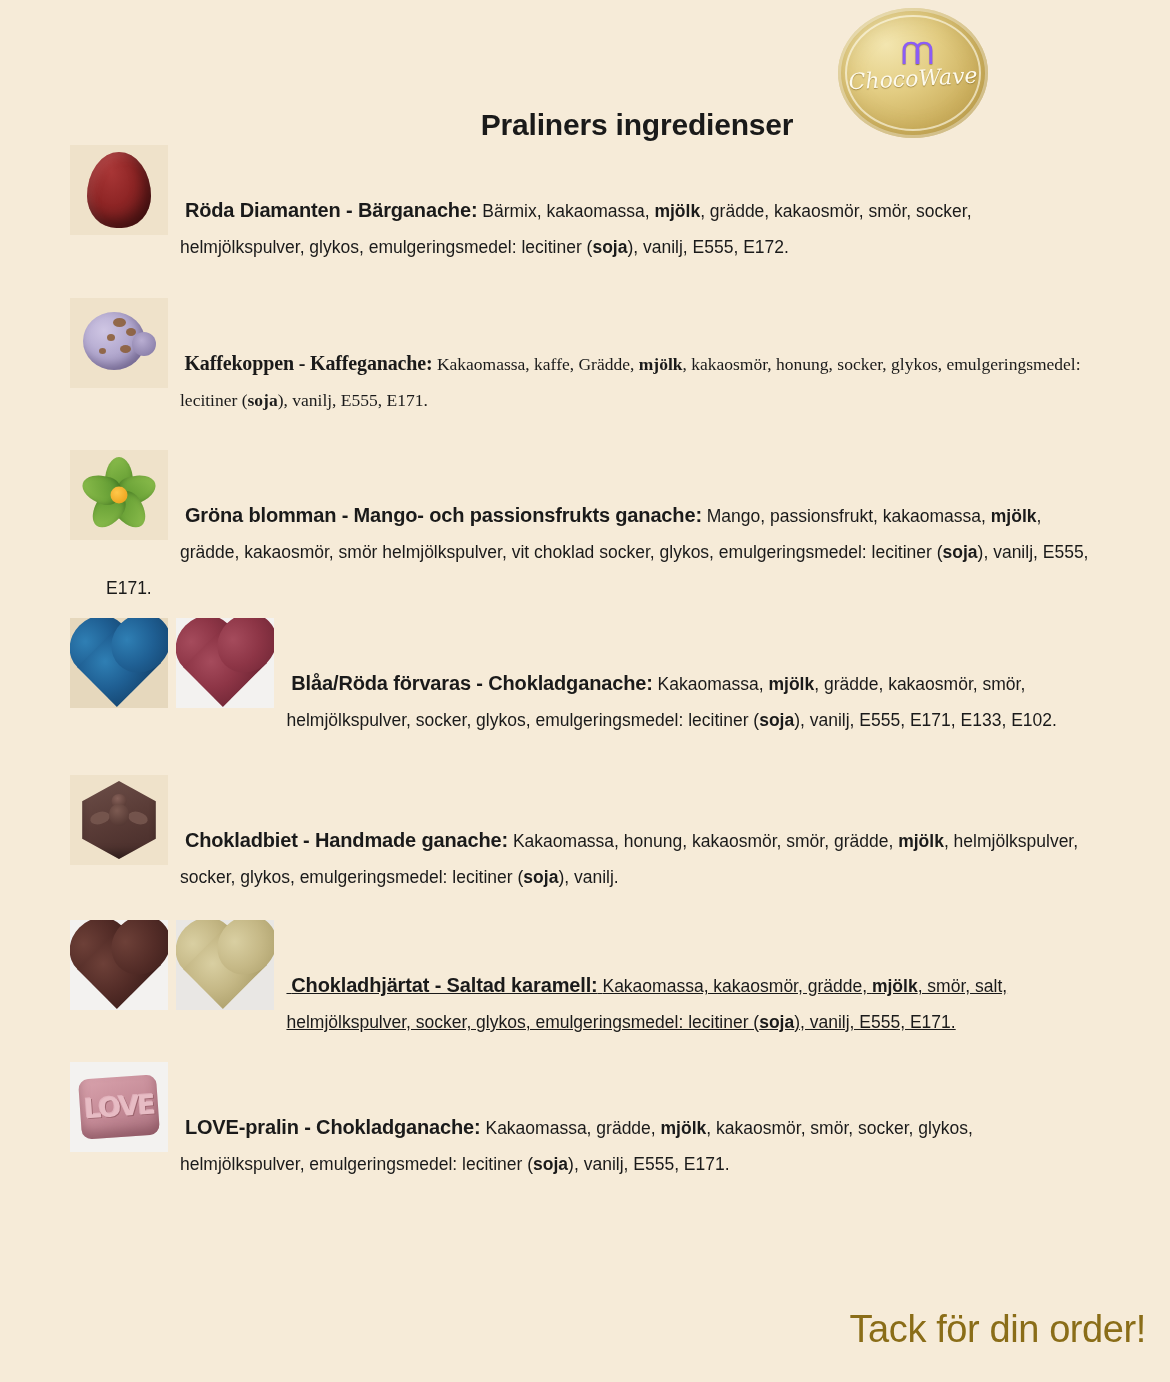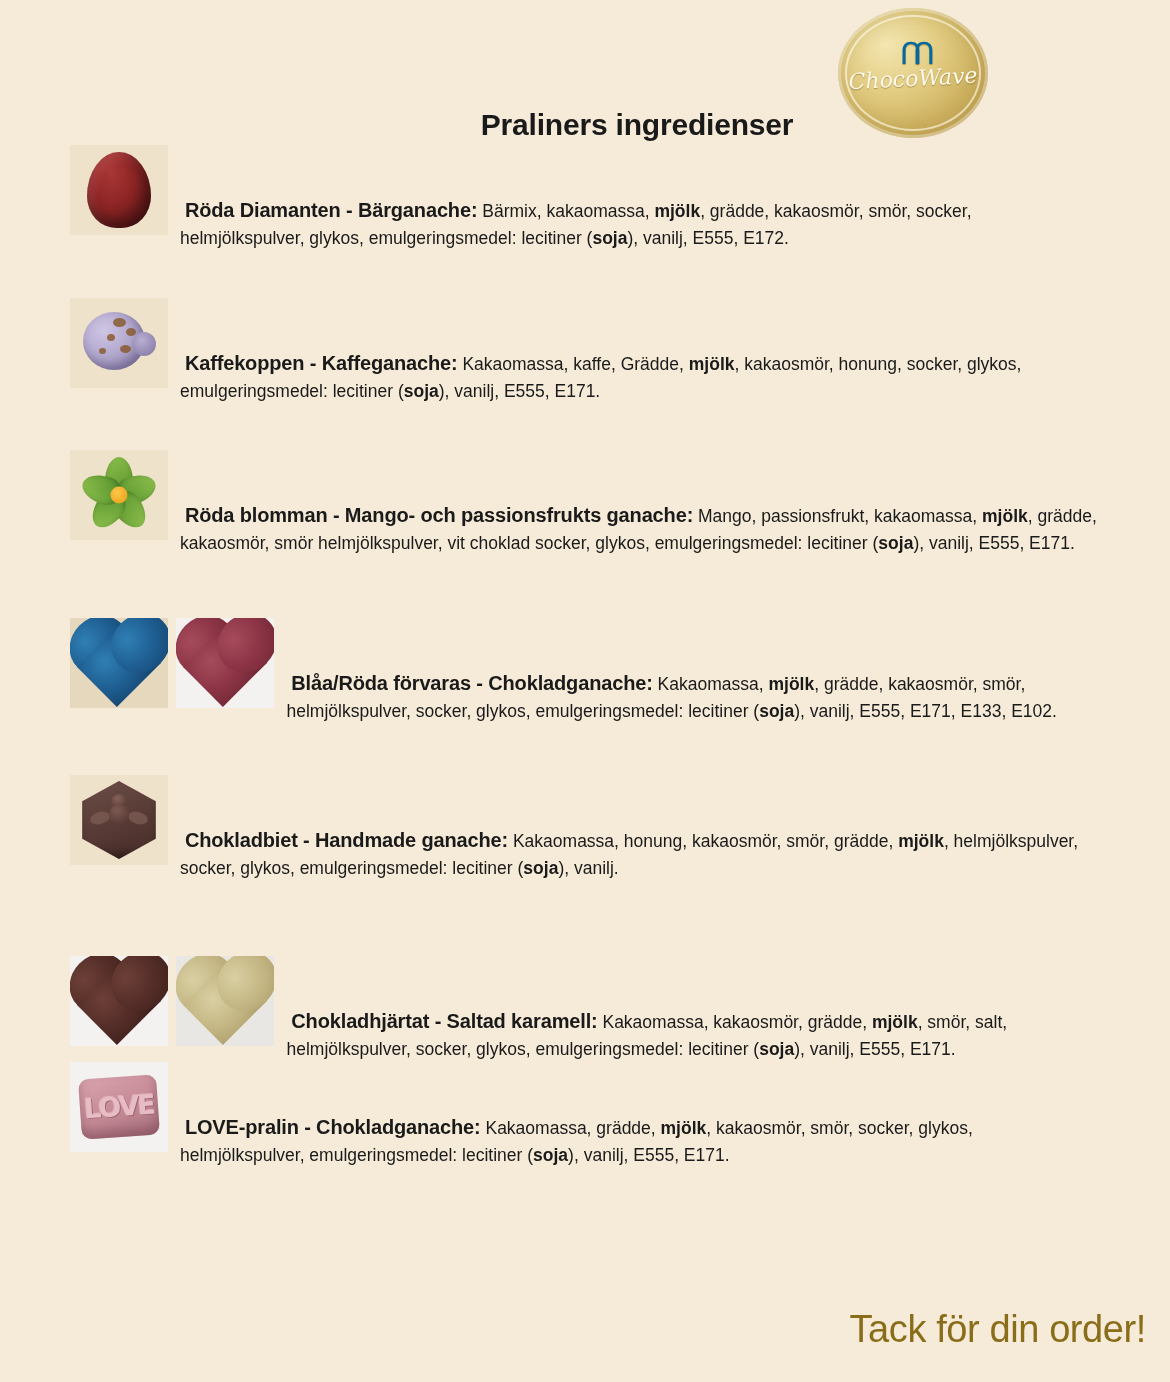--- a/index.html
+++ b/index.html
@@ -41,21 +41,21 @@
   }
   .logo-mono {
     position: absolute;
     top: 28px;
     left: 0;
     width: 100%;
     text-align: center;
     font-family: Liberation Serif, serif;
     font-size: 30px;
     letter-spacing: -9px;
-    color: #0369a1;
+    color: #8b5cf6;
     text-shadow: 0 1px 1px rgba(120,95,30,0.55);
   }
   .logo-script {
     position: absolute;
     top: 58px;
     left: 0;
     width: 100%;
     text-align: center;
     font-family: "DejaVu Serif", serif;
     font-style: italic;
@@ -92,21 +92,21 @@
     display: inline-block;
     vertical-align: top;
     width: 98px;
     height: 90px;
     margin-right: 4px;
     position: relative;
     overflow: hidden;
   }
   .entry-text {
     font-size: 17.5px;
-    line-height: 27px;
+    line-height: 36px;
     text-align: left;
     padding-left: 36px;
   }
   .entry-name {
     font-size: 20px;
     font-weight: bold;
     letter-spacing: -0.15px;
   }
   .ing {
     font-size: 17.5px;
@@ -296,21 +296,21 @@
       <div class="dome"></div>
     </div>
   </div>
   <div class="entry-text">
     <span style="display:inline-block;height:72px;"></span>
     <span class="entry-name">Röda Diamanten - Bärganache:</span>
     <span class="ing"> Bärmix, kakaomassa, <b>mjölk</b>, grädde, kakaosmör, smör, socker, helmjölkspulver, glykos, emulgeringsmedel: lecitiner (<b>soja</b>), vanilj, E555, E172.</span>
   </div>
 </div>
 
-<div class="entry" style="top:298px;">
+<div class="entry" style="top:298px;font-family:Liberation Serif, serif;">
   <div class="thumbs">
     <div class="thumb bg-cream">
       <div class="cup">
         <div class="cup-speck" style="left:30px;top:6px;width:13px;height:9px;"></div>
         <div class="cup-speck" style="left:43px;top:16px;width:10px;height:8px;"></div>
         <div class="cup-speck" style="left:24px;top:22px;width:8px;height:7px;"></div>
         <div class="cup-speck" style="left:37px;top:33px;width:11px;height:8px;"></div>
         <div class="cup-speck" style="left:16px;top:36px;width:7px;height:6px;"></div>
       </div>
     </div>
@@ -330,21 +330,21 @@
         <div class="petal" style="transform:rotate(72deg);"></div>
         <div class="petal" style="transform:rotate(144deg);"></div>
         <div class="petal" style="transform:rotate(216deg);"></div>
         <div class="petal" style="transform:rotate(288deg);"></div>
         <div class="flower-center"></div>
       </div>
     </div>
   </div>
   <div class="entry-text">
     <span style="display:inline-block;height:72px;"></span>
-    <span class="entry-name">Röda blomman - Mango- och passionsfrukts ganache:</span>
+    <span class="entry-name">Gröna blomman - Mango- och passionsfrukts ganache:</span>
     <span class="ing"> Mango, passionsfrukt, kakaomassa, <b>mjölk</b>, grädde, kakaosmör, smör helmjölkspulver, vit choklad socker, glykos, emulgeringsmedel: lecitiner (<b>soja</b>), vanilj, E555, E171.</span>
   </div>
 </div>
 
 <div class="entry" style="top:618px;">
   <div class="thumbs">
     <div class="thumb bg-tan">
       <div class="heart h-blue">
           <div class="hbody"></div>
         </div>
@@ -373,21 +373,21 @@
       </div>
     </div>
   </div>
   <div class="entry-text">
     <span style="display:inline-block;height:72px;"></span>
     <span class="entry-name">Chokladbiet - Handmade ganache:</span>
     <span class="ing"> Kakaomassa, honung, kakaosmör, smör, grädde, <b>mjölk</b>, helmjölkspulver, socker, glykos, emulgeringsmedel: lecitiner (<b>soja</b>), vanilj.</span>
   </div>
 </div>
 
-<div class="entry" style="top:956px;">
+<div class="entry" style="top:920px;text-decoration:underline;">
   <div class="thumbs">
     <div class="thumb bg-white">
       <div class="heart h-choc">
           <div class="hbody"></div>
         </div>
     </div>
     <div class="thumb bg-gray">
       <div class="heart h-gold">
           <div class="hbody"></div>
         </div>

